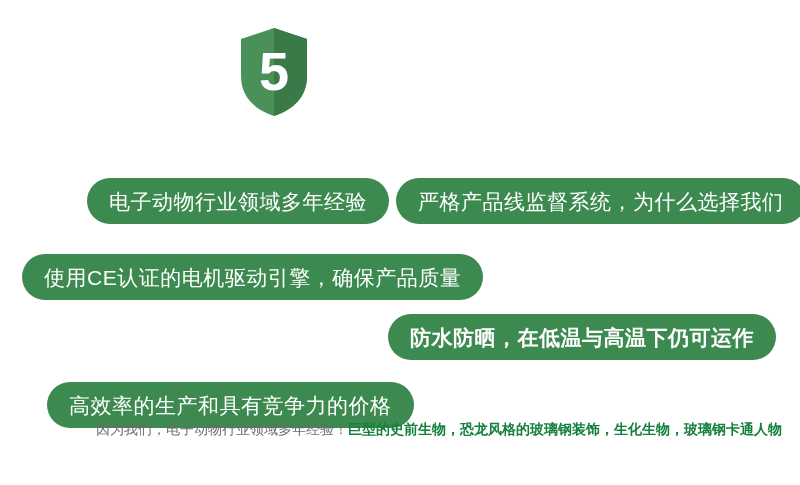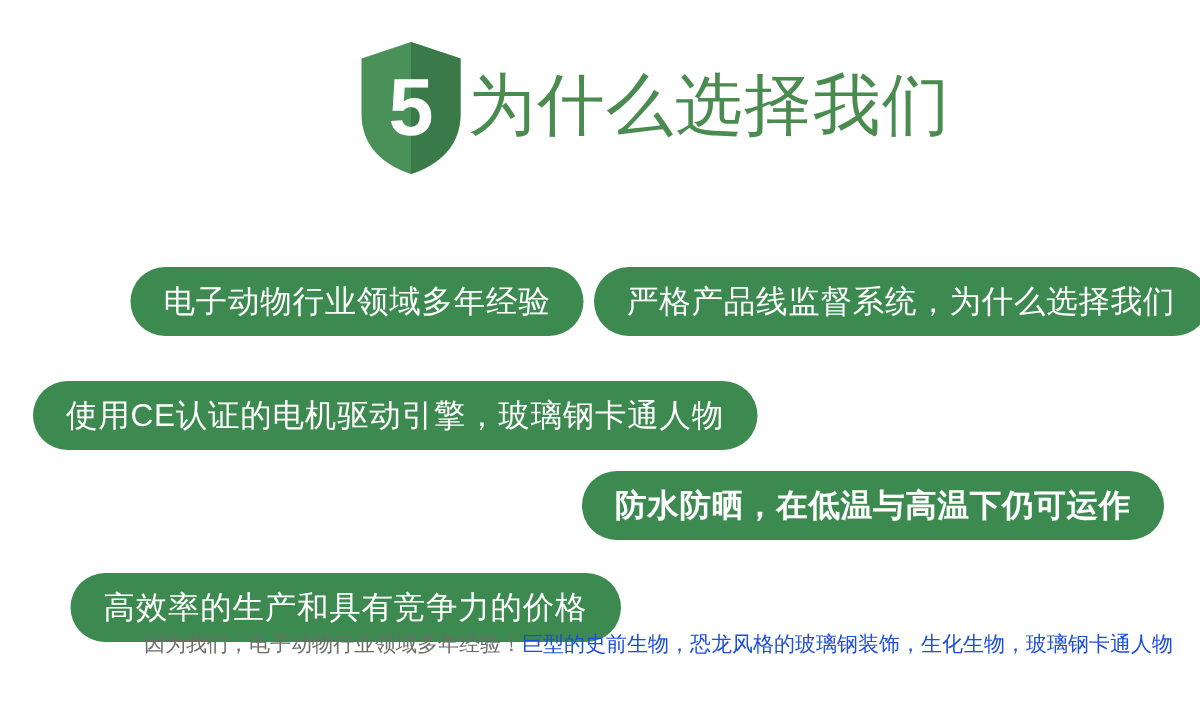--- a/index.html
+++ b/index.html
@@ -77,45 +77,44 @@
     left: 96px;
     top: 418px;
     width: 700px;
     font-size: 14px;
     line-height: 22px;
     color: #6b6b6b;
     white-space: nowrap;
   }
   .footer-line { display: block; }
   .footer-red {
-    color: #1d4ed8;
-    font-weight: normal;
+    color: #15803d;
+    font-weight: bold;
   }
 </style>
 </head>
 <body>
 
 <div class="header">
 
   <div class="shield-wrap">
     <svg class="shield-svg" viewBox="0 0 74 92">
       <path d="M37 2 L70 13 L70 50 C70 72 55 84 37 90 C19 84 4 72 4 50 L4 13 Z" fill="#4a9159"></path>
       <path d="M37 2 L70 13 L70 50 C70 72 55 84 37 90 Z" fill="#3a7a48"></path>
       <text x="37" y="64" text-anchor="middle" font-family="'Liberation Sans', sans-serif" font-size="54" font-weight="bold" fill="#ffffff">5</text>
     </svg>
   </div>
 
-  <div class="header-title">为什么选择我们</div>
 </div>
 
 <div class="pill r1a">电子动物行业领域多年经验</div>
 
 <div class="pill r1b">严格产品线监督系统，为什么选择我们</div>
 
-<div class="pill r2a">使用CE认证的电机驱动引擎，玻璃钢卡通人物</div>
+<div class="pill r2a">使用CE认证的电机驱动引擎，确保产品质量</div>
 
 <div class="pill r3a">防水防晒，在低温与高温下仍可运作</div>
 
 <div class="pill r4a">高效率的生产和具有竞争力的价格</div>
 
 <div class="footer">
   <span class="footer-line">
     <span>因为我们，电子动物行业领域多年经验！</span><span class="footer-red">巨型的史前生物，恐龙风格的玻璃钢装饰，生化生物，玻璃钢卡通人物</span>
   </span>
 </div>

